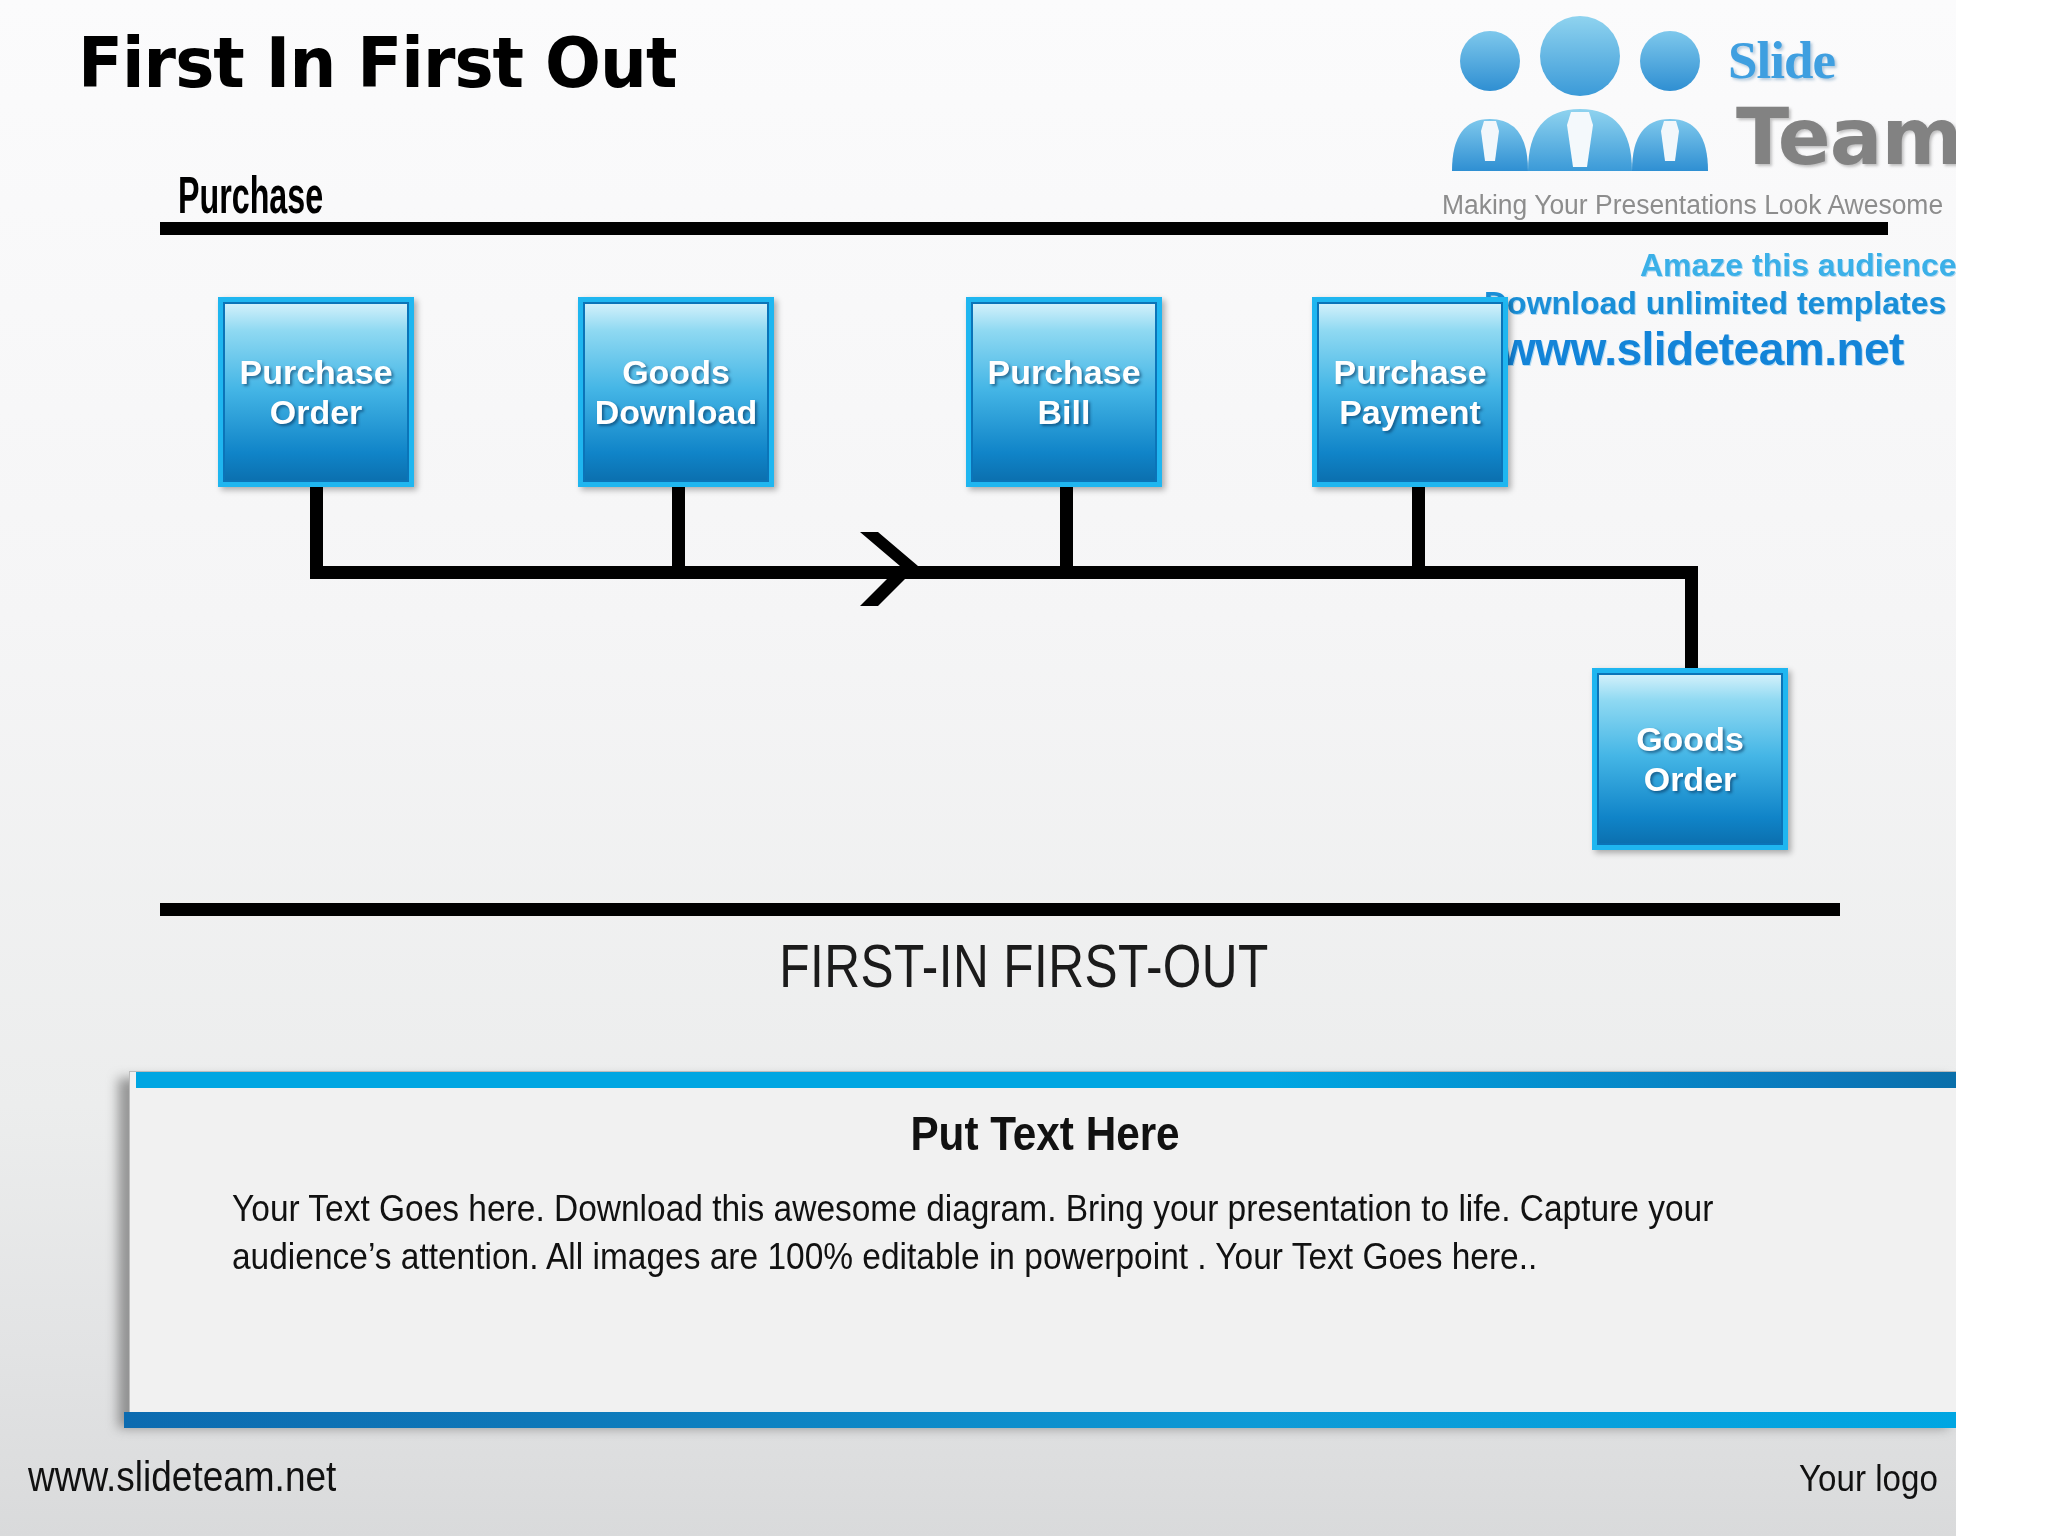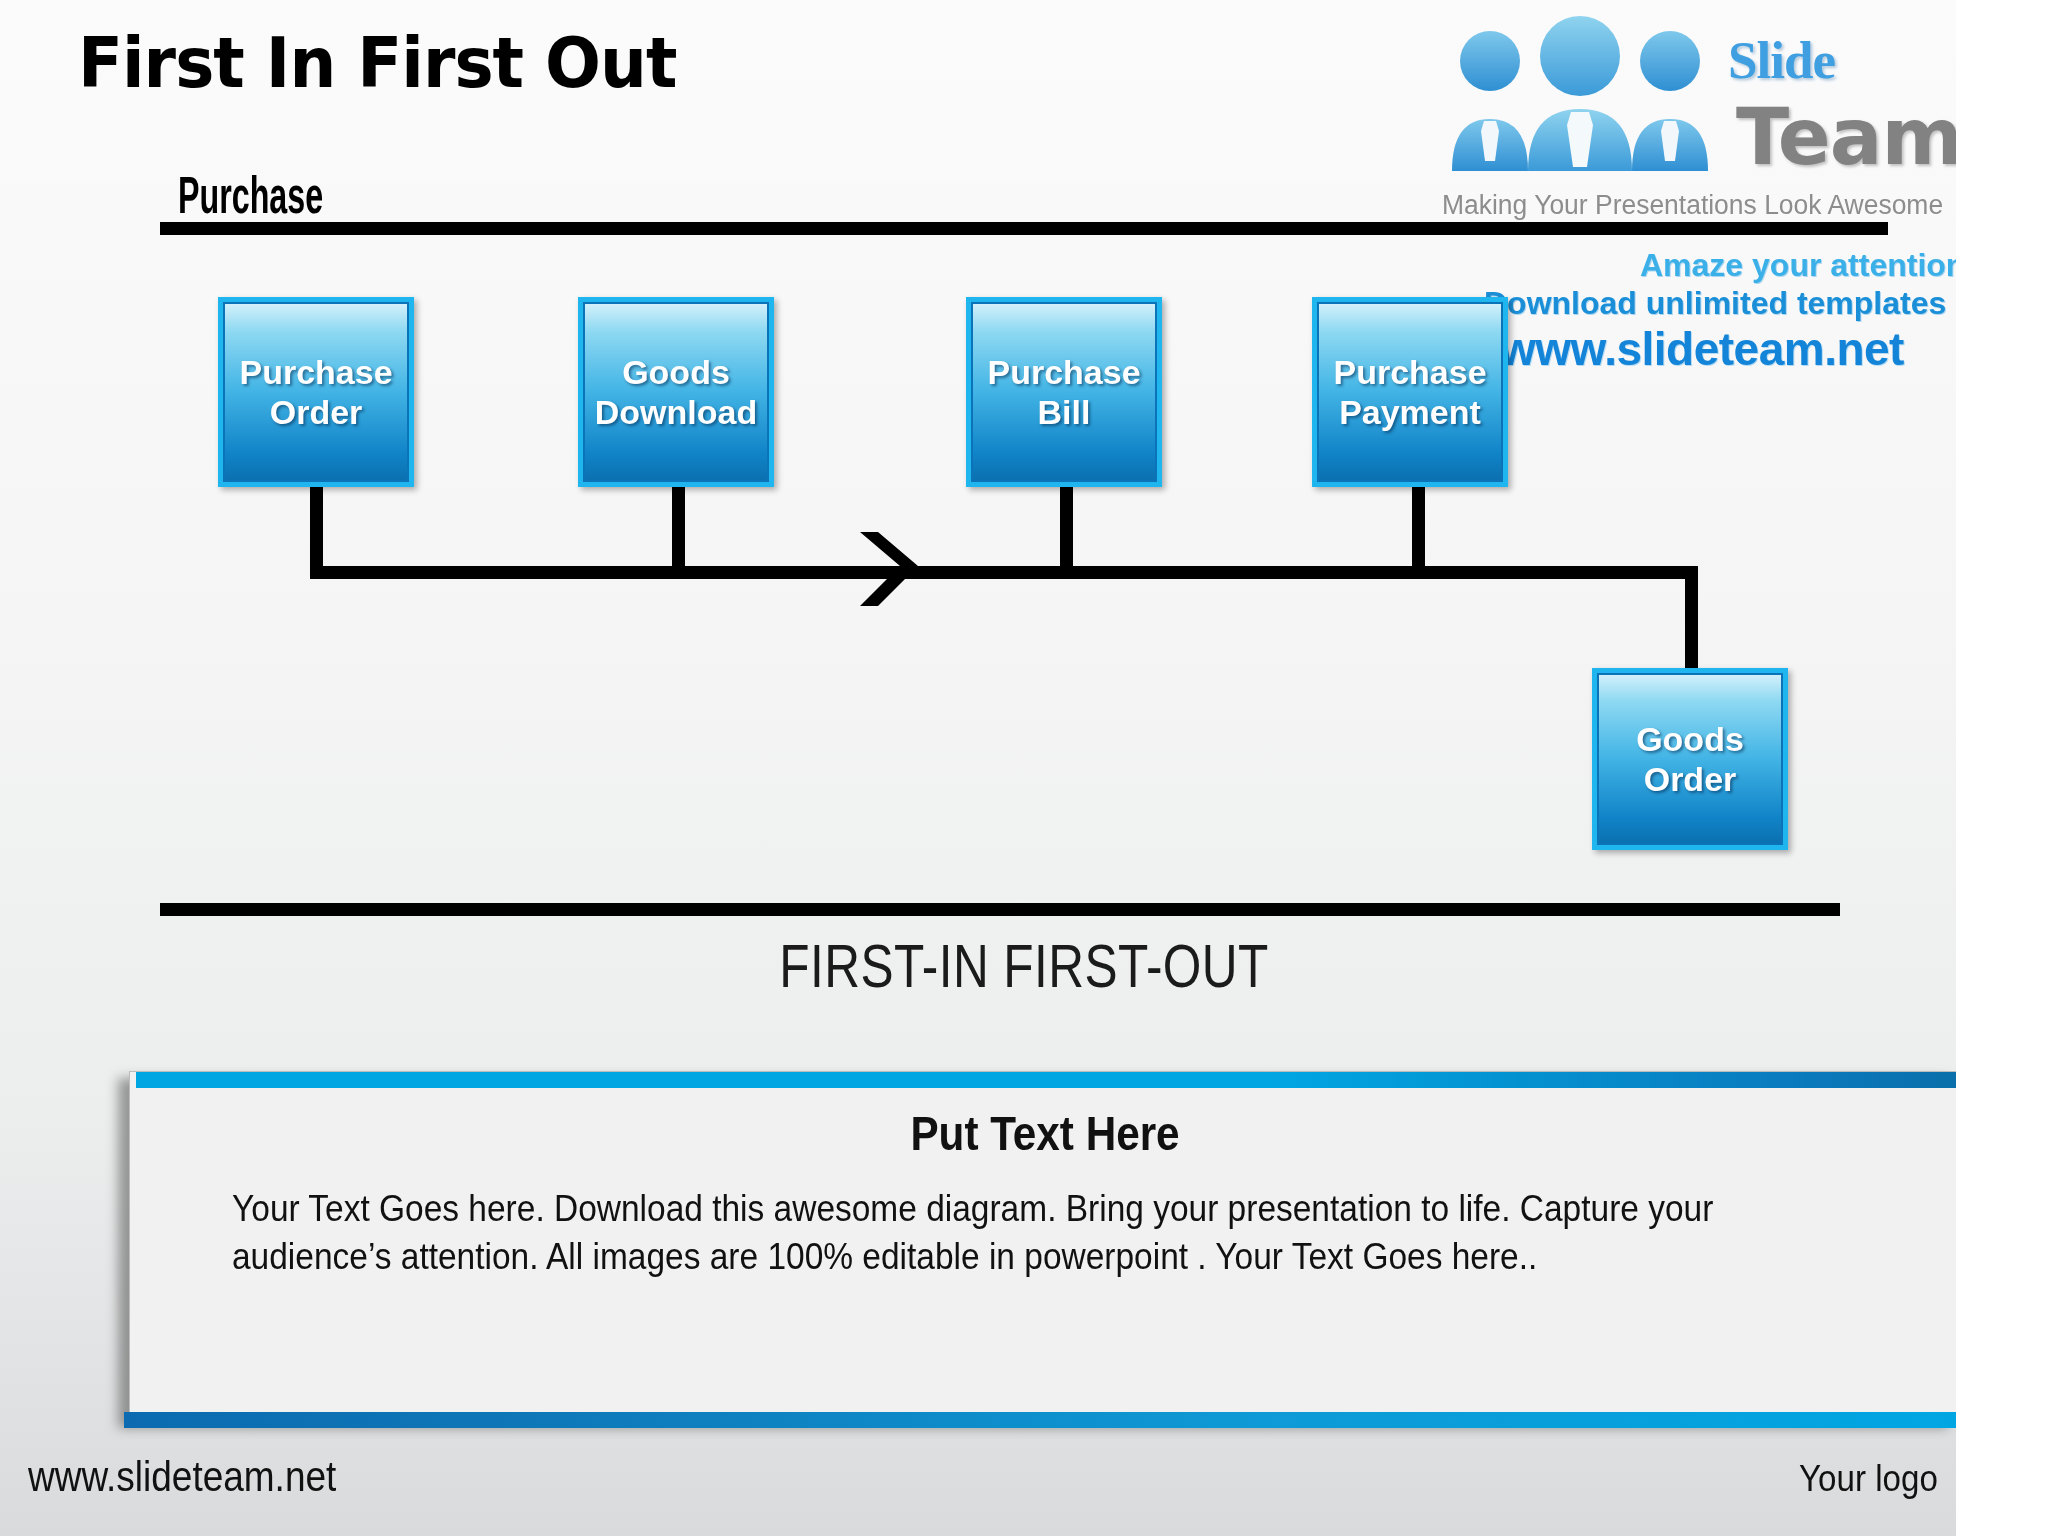--- a/index.html
+++ b/index.html
@@ -204,21 +204,21 @@
       <path d="M216 105 l12 0 l3 10 l-4 30 l-10 0 l-4 -30 z" fill="#f2f7fb"></path>
 
       <circle cx="132" cy="40" r="40" fill="url(#pg)"></circle>
       <path d="M80 155 q0-62 52-62 q52 0 52 62 z" fill="url(#pg)"></path>
       <path d="M123 96 l18 0 l4 13 l-6 42 l-14 0 l-6 -42 z" fill="#f4f9fc"></path>
     </svg>
     <div class="logo-slide">Slide</div>
     <div class="logo-team">Team</div>
     <div class="logo-tag">Making Your Presentations Look Awesome</div>
   </div>
-  <div class="promo1">Amaze your attention</div>
+  <div class="promo1">Amaze this audience</div>
   <div class="promo2">Download unlimited templates</div>
   <div class="promo3">www.slideteam.net</div>
 
   <div class="hline" style="left:310px;top:566px;width:1388px;"></div>
 
   <div class="vline" style="left:310px;top:485px;height:88px;"></div>
   <div class="vline" style="left:672px;top:485px;height:88px;"></div>
   <div class="vline" style="left:1060px;top:485px;height:88px;"></div>
   <div class="vline" style="left:1412px;top:485px;height:88px;"></div>
 

